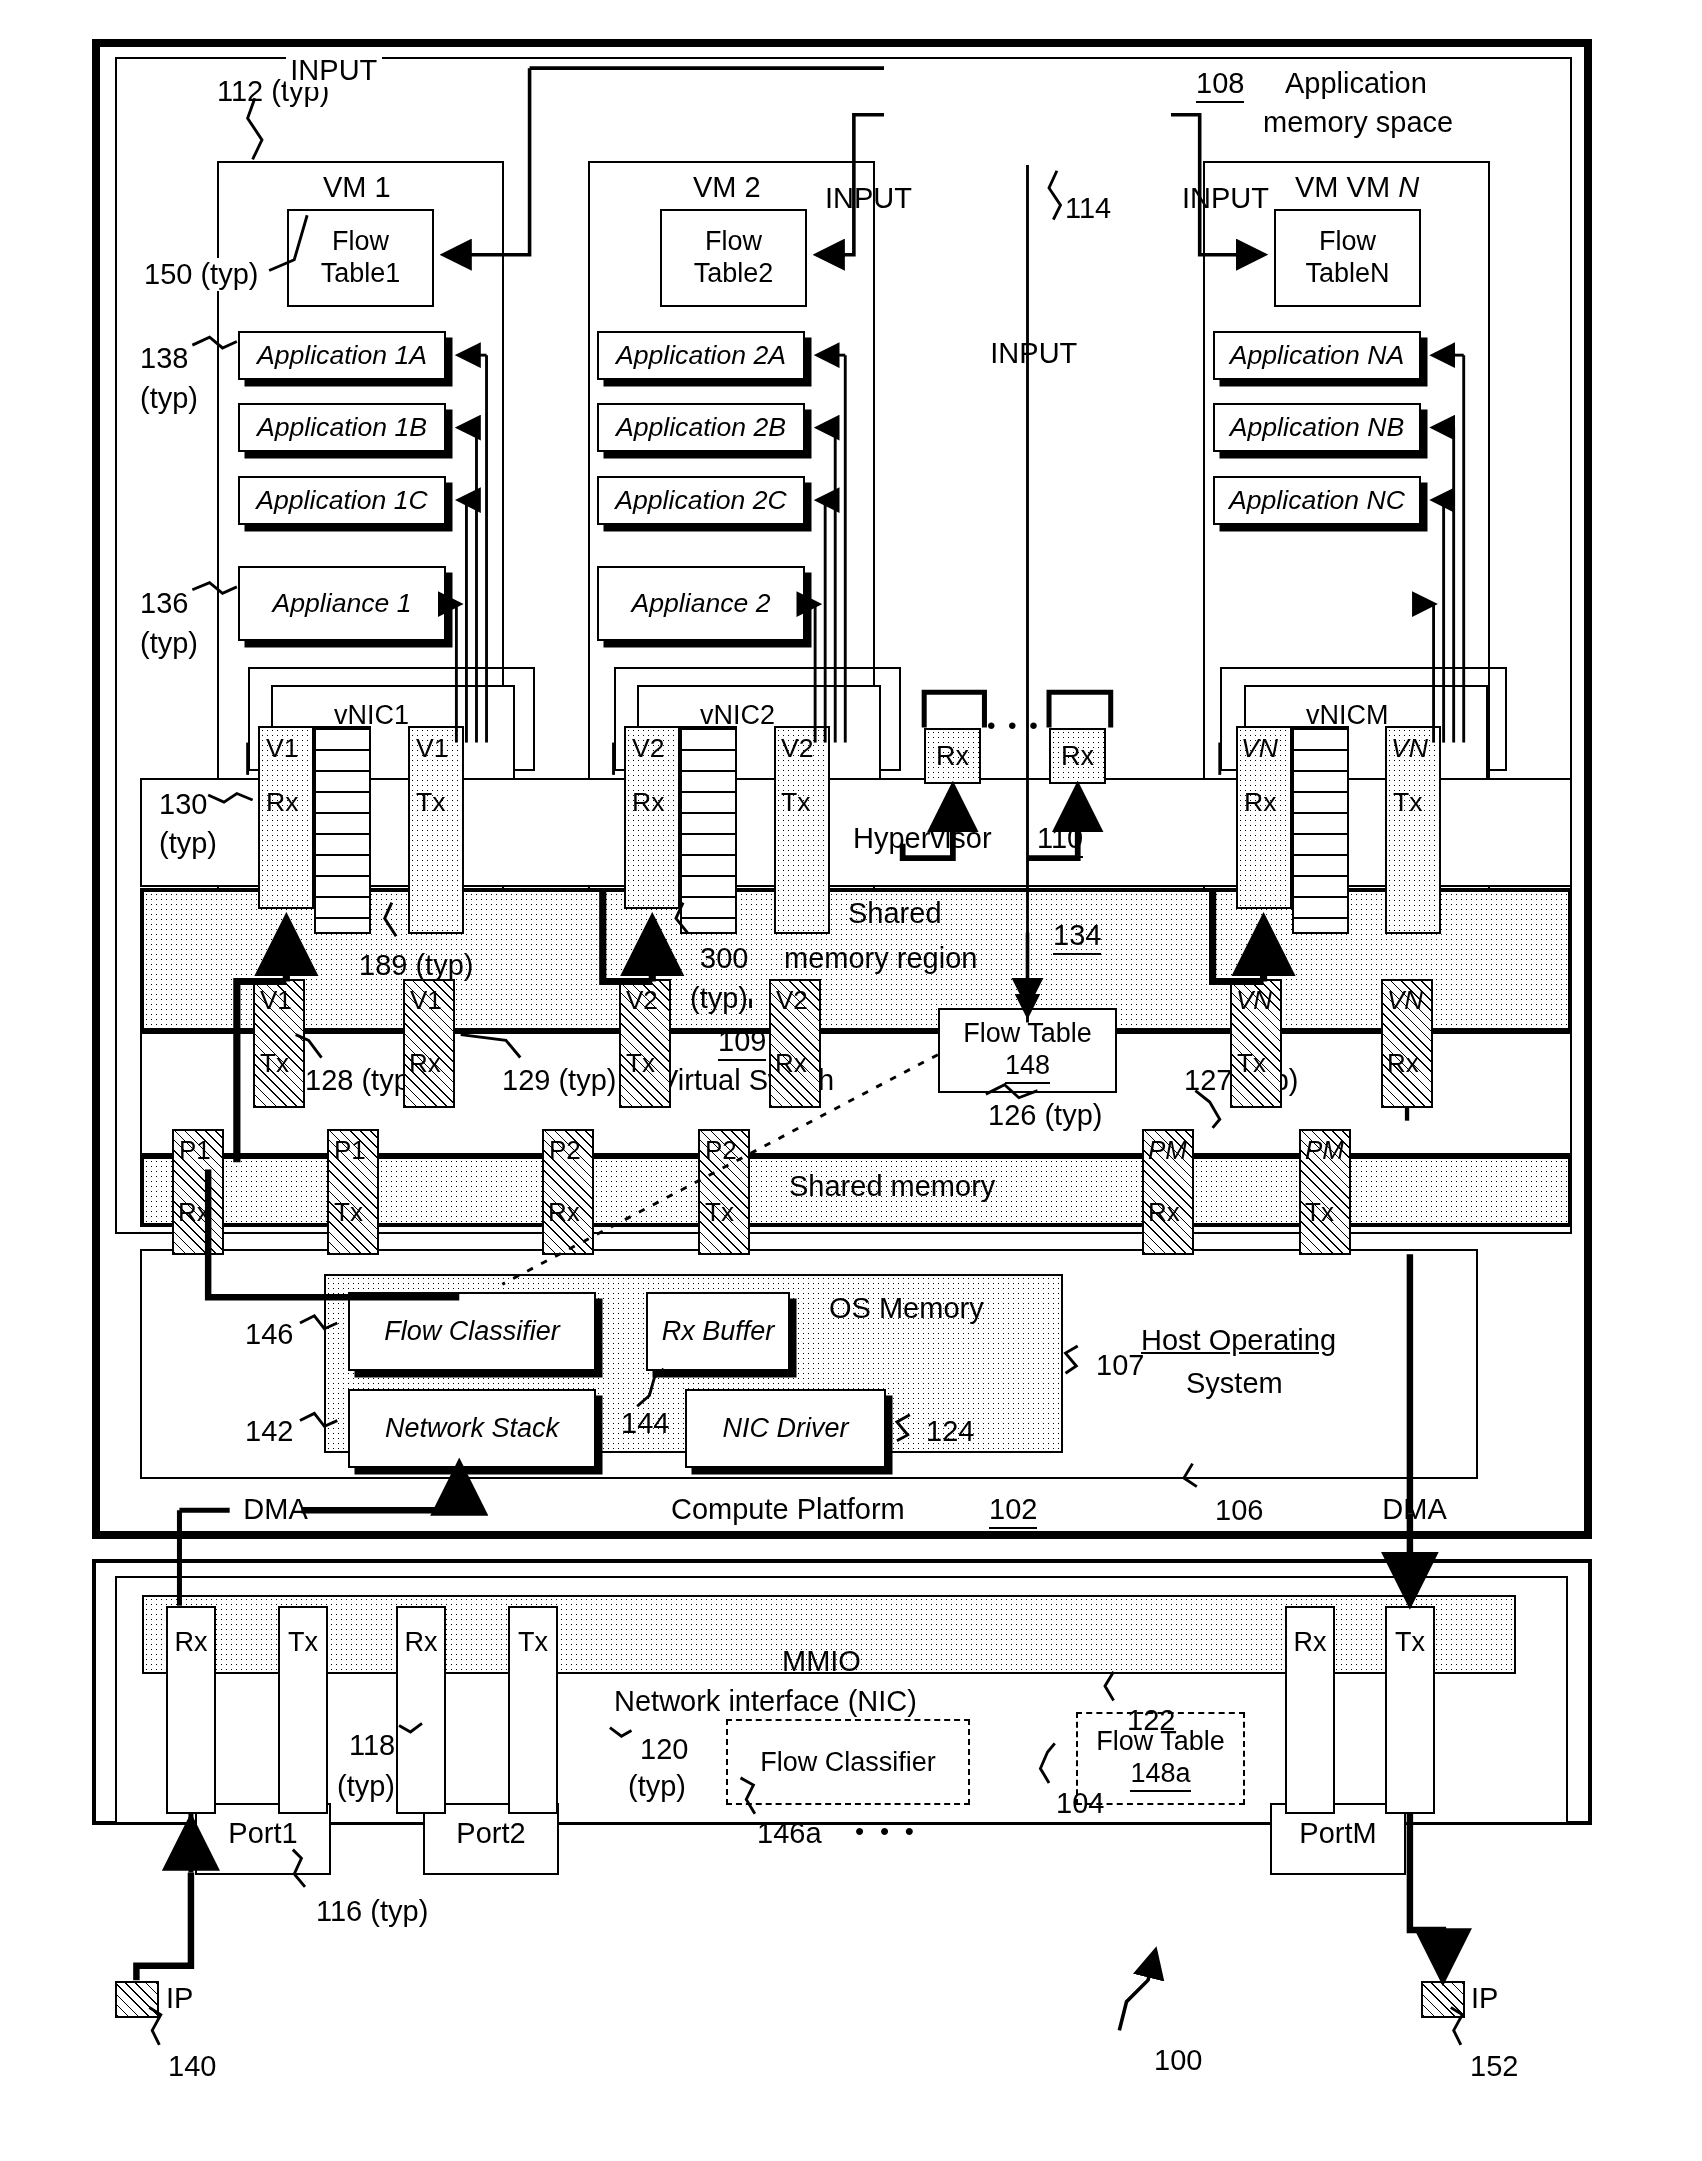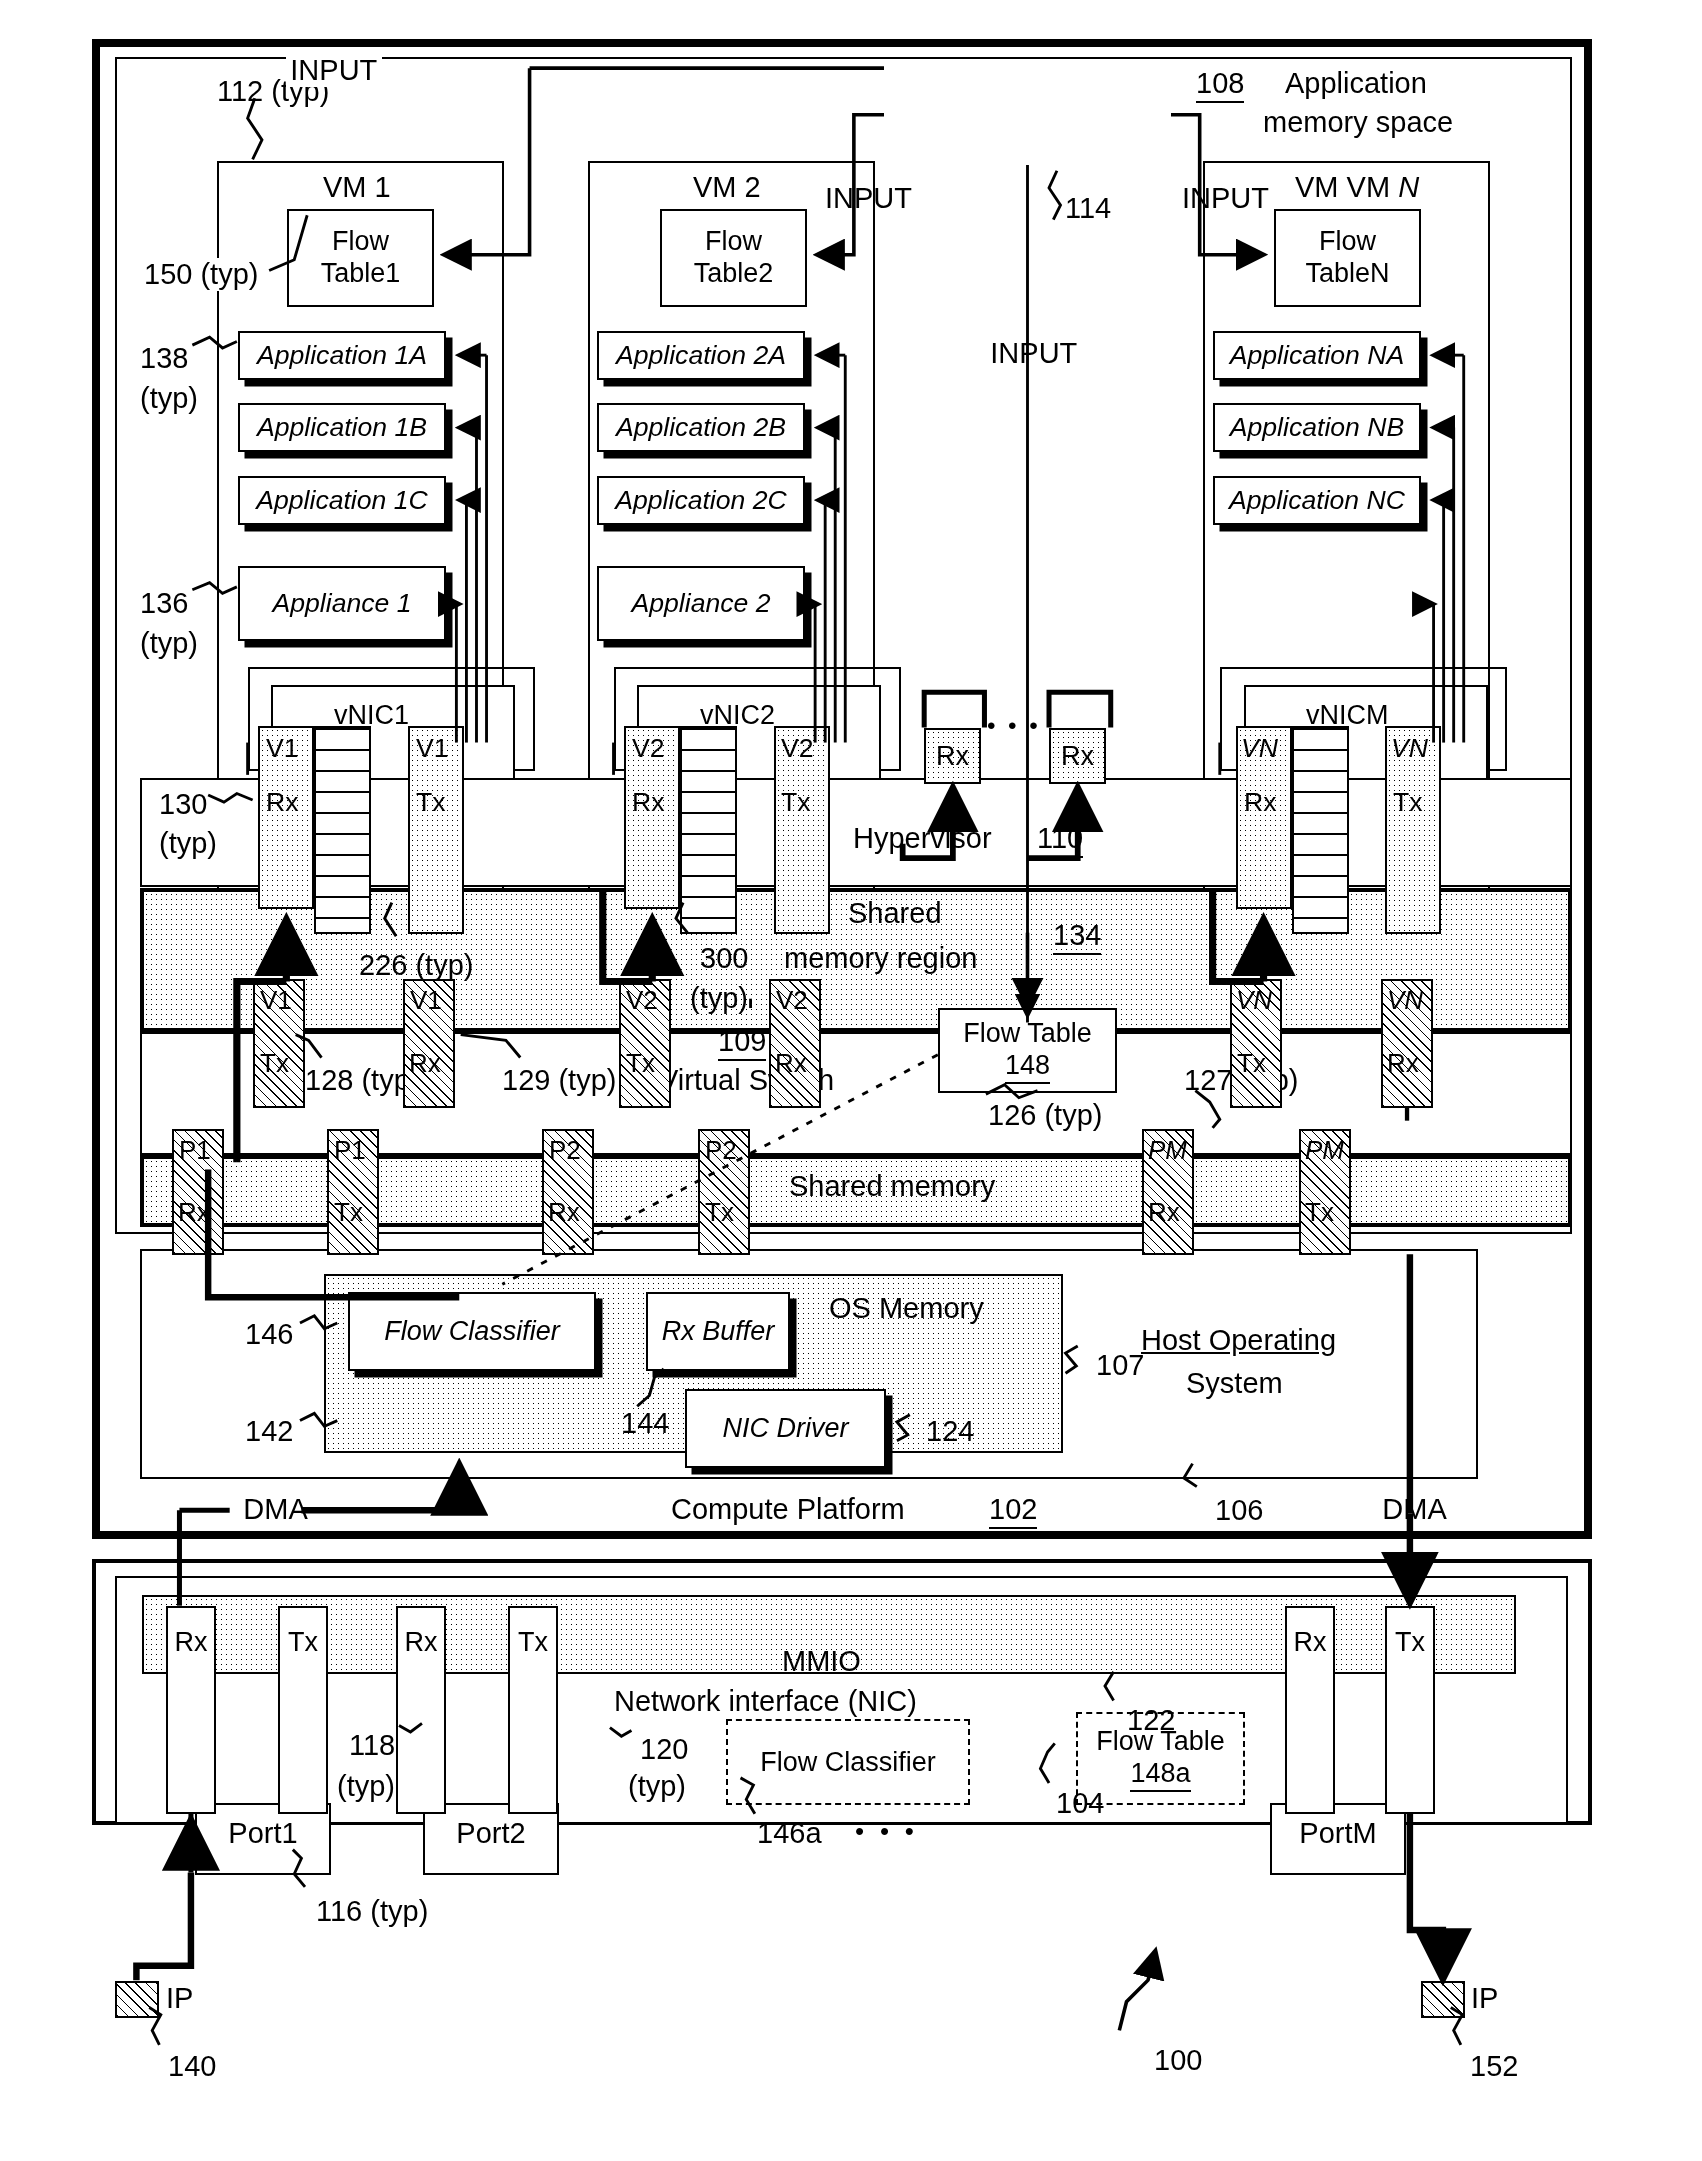--- a/index.html
+++ b/index.html
@@ -123,21 +123,21 @@
     </div>
   <div class="box dot" style="left:1049px;top:728px;width:57px;height:56px;font-size:27px;">
     <span>Rx</span>
     </div>
   <span class="lbl" style="left:987px;top:712px;font-size:24.4px;letter-spacing:2.9px;">• • •</span>
 
   <div class="abs dot" style="left:140px;top:888px;width:1432px;height:144px;border:4.3px solid #000;"></div>
   <span class="lbl" style="left:848px;top:897px;font-size:29px;">Shared</span>
   <span class="lbl" style="left:784px;top:942px;font-size:29px;">memory region</span>
   <span class="lbl ul" style="left:1053px;top:919px;font-size:29px;">134</span>
-  <span class="lbl" style="left:359px;top:949px;font-size:29px;">226 (typ)</span>
+  <span class="lbl" style="left:359px;top:949px;font-size:29px;">189 (typ)</span>
   <span class="lbl" style="left:700px;top:942px;font-size:29px;">300</span>
   <span class="lbl" style="left:690px;top:982px;font-size:29px;">(typ)</span>
 
   <div class="abs" style="left:140px;top:1032px;width:1432px;height:123px;border:2.2px solid #000;background:#fff;"></div>
   <span class="lbl" style="left:659px;top:1064px;font-size:29px;">Virtual Switch</span>
   <span class="lbl ul" style="left:718px;top:1001px;font-size:29px;background:transparent;margin-top:24px;">109</span>
   <span class="lbl" style="left:305px;top:1064px;font-size:29px;">128 (typ)</span>
   <span class="lbl" style="left:502px;top:1064px;font-size:29px;">129 (typ)</span>
   <span class="lbl" style="left:1184px;top:1064px;font-size:29px;">127 (typ)</span>
   <span class="lbl" style="left:988px;top:1099px;font-size:29px;">126 (typ)</span>
@@ -153,20 +153,23 @@
   <div class="abs" style="left:140px;top:1249px;width:1338px;height:230px;border:2.2px solid #000;background:#fff;"></div>
   <div class="abs dot" style="left:324px;top:1274px;width:739px;height:179px;border:2.2px solid #000;"></div>
   <span class="lbl" style="left:829px;top:1292px;font-size:29px;">OS Memory</span>
   <span class="lbl" style="left:1096px;top:1349px;font-size:29px;">107</span>
 
   <div class="box shadow" style="left:348px;top:1292px;width:248px;height:79px;font-size:27px;">
     <span>Flow Classifier</span>
     </div>
   <span class="lbl" style="left:245px;top:1318px;font-size:29px;">146</span>
 
+  <div class="box shadow" style="left:348px;top:1389px;width:248px;height:79px;font-size:27px;">
+    <span>Network Stack</span>
+    </div>
   <span class="lbl" style="left:245px;top:1415px;font-size:29px;">142</span>
 
   <div class="box shadow" style="left:646px;top:1292px;width:144px;height:79px;font-size:27px;">
     <span>Rx Buffer</span>
     </div>
   <span class="lbl" style="left:621px;top:1407px;font-size:29px;">144</span>
 
   <div class="box shadow" style="left:685px;top:1389px;width:201px;height:79px;font-size:27px;">
     <span>NIC Driver</span>
     </div>

